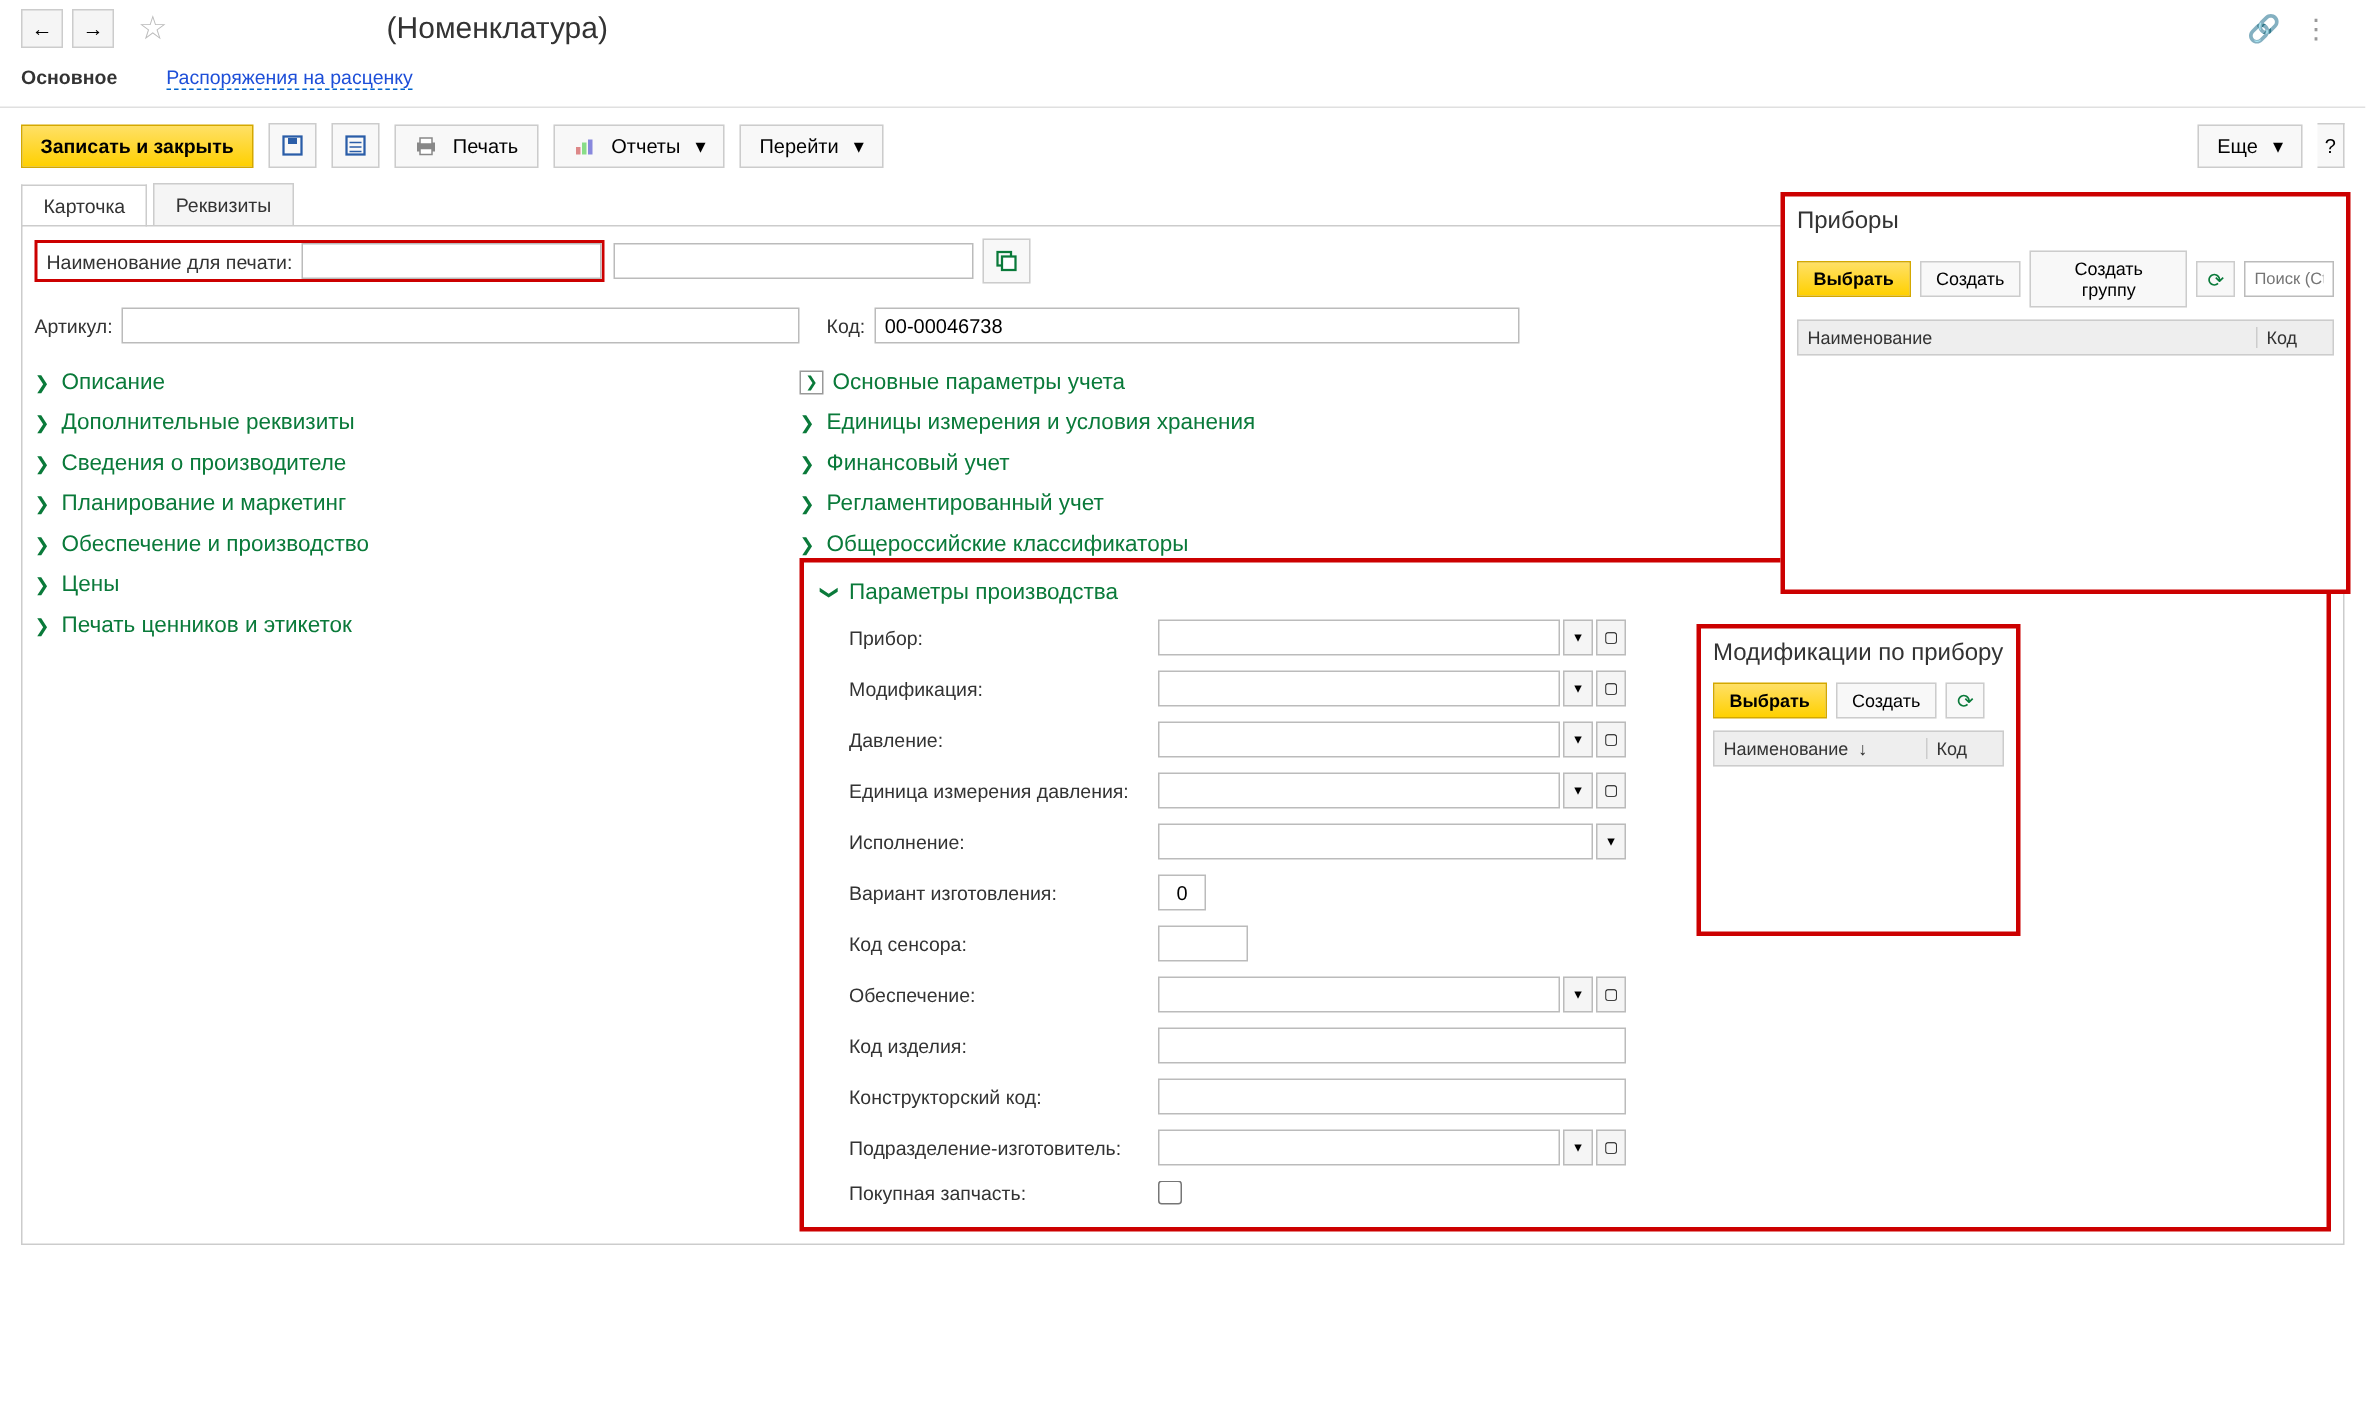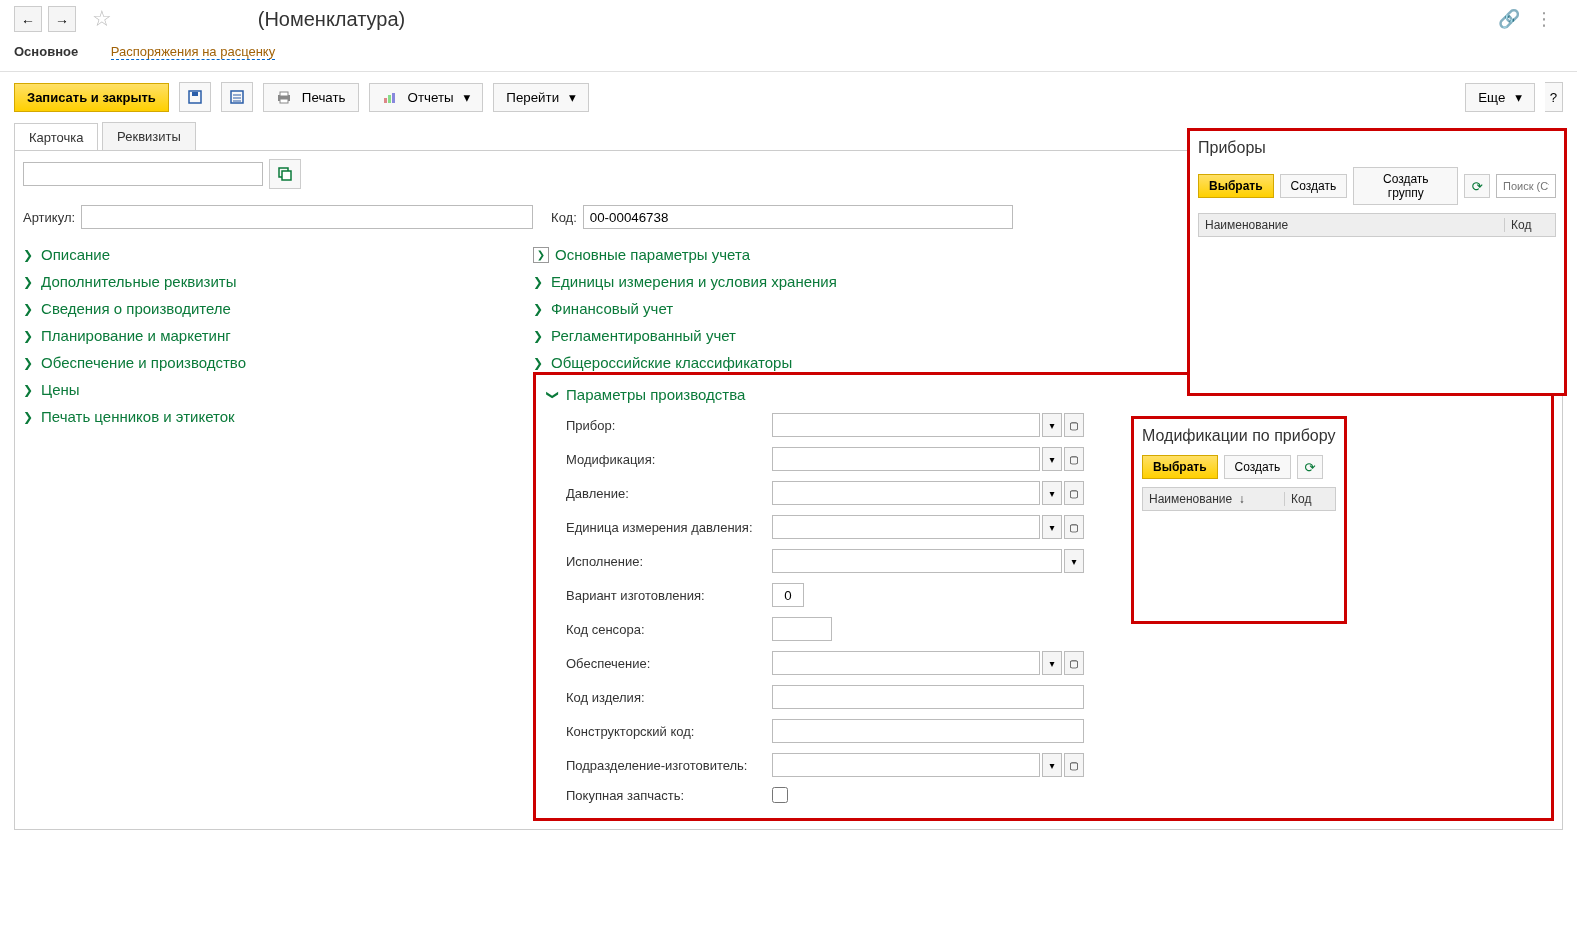--- a/index.html
+++ b/index.html
@@ -5,21 +5,21 @@
 * { box-sizing: border-box; margin: 0; padding: 0; }
 body { font-family: Arial, sans-serif; font-size: 13px; color: #333; background: #fff; width: 1577px; position: relative; }
 .toolbar-top { display: flex; align-items: center; gap: 6px; padding: 6px 14px; }
 .nav-btn { width: 28px; height: 26px; border: 1px solid #ccc; background: #f5f5f5; cursor: pointer; display: inline-flex; align-items: center; justify-content: center; font-size: 14px; }
 .star-icon { font-size: 22px; color: #bbb; margin-left: 10px; cursor: pointer; }
 .title { font-size: 20px; margin-left: 140px; color: #333; }
 .link-icon { margin-left: auto; font-size: 18px; color: #999; cursor: pointer; margin-right: 8px; }
 .more-icon { font-size: 18px; color: #999; cursor: pointer; margin-right: 10px; }
 .nav-links { padding: 6px 14px 12px; border-bottom: 1px solid #e0e0e0; }
 .nav-links span:first-child { margin-right: 29px; font-weight: bold; }
-.nav-links a { color: #a16207; text-decoration: none; border-bottom: 1px dashed #0066cc; }
+.nav-links a { color: #1d4ed8; text-decoration: none; border-bottom: 1px dashed #0066cc; }
 .action-bar { display: flex; align-items: center; gap: 10px; padding: 10px 14px; }
 .btn-yellow { background: linear-gradient(#ffe066, #ffd000); border: 1px solid #d4a800; padding: 6px 12px; font-weight: bold; cursor: pointer; font-size: 13px; }
 .btn-icon { width: 32px; height: 30px; border: 1px solid #ccc; background: #f8f8f8; cursor: pointer; display: inline-flex; align-items: center; justify-content: center; }
 .btn-text { border: 1px solid #ccc; background: #f8f8f8; padding: 6px 12px; cursor: pointer; display: inline-flex; align-items: center; gap: 10px; }
 .btn-more { margin-left: auto; }
 .tabs { padding: 0 14px; }
 .tab { display: inline-block; padding: 6px 14px; border: 1px solid #ccc; border-bottom: none; background: #f5f5f5; cursor: pointer; }
 .tab.active { background: #fff; position: relative; top: 1px; }
 .content { border: 1px solid #ccc; border-top: 1px solid #ccc; margin: 0 14px; padding: 0; position: relative; min-height: 680px; }
 .row { display: flex; align-items: center; padding: 8px 8px; gap: 6px; }
@@ -116,20 +116,24 @@
   <button class="btn-icon" style="width:18px;border-left:none;">?</button>
 </div>
 
 <div class="tabs">
   <span class="tab active">Карточка</span>
   <span class="tab">Реквизиты</span>
 </div>
 
 <div class="content">
   <div class="row">
+    <div style="display:flex;align-items:center;" class="highlight-red">
+      <span class="label" style="padding:0 6px;">Наименование для печати:</span>
+      <input class="input" style="width: 200px;">
+    </div>
     <input class="input" style="flex: 0 0 240px;">
     <button class="btn-icon">
         <svg width="16" height="16">
           <rect x="2" y="2" width="9" height="9" fill="none" stroke="#0a7a3a" stroke-width="1.5"></rect>
           <rect x="5" y="5" width="9" height="9" fill="#fff" stroke="#0a7a3a" stroke-width="1.5"></rect>
         </svg>
       </button>
   </div>
 
   <div class="row">

